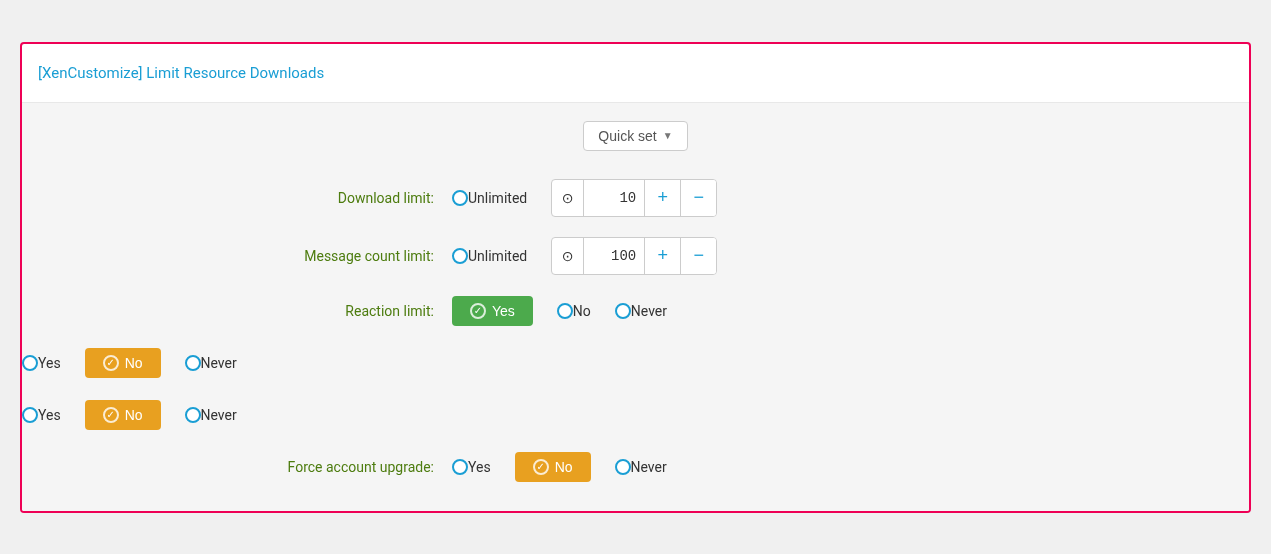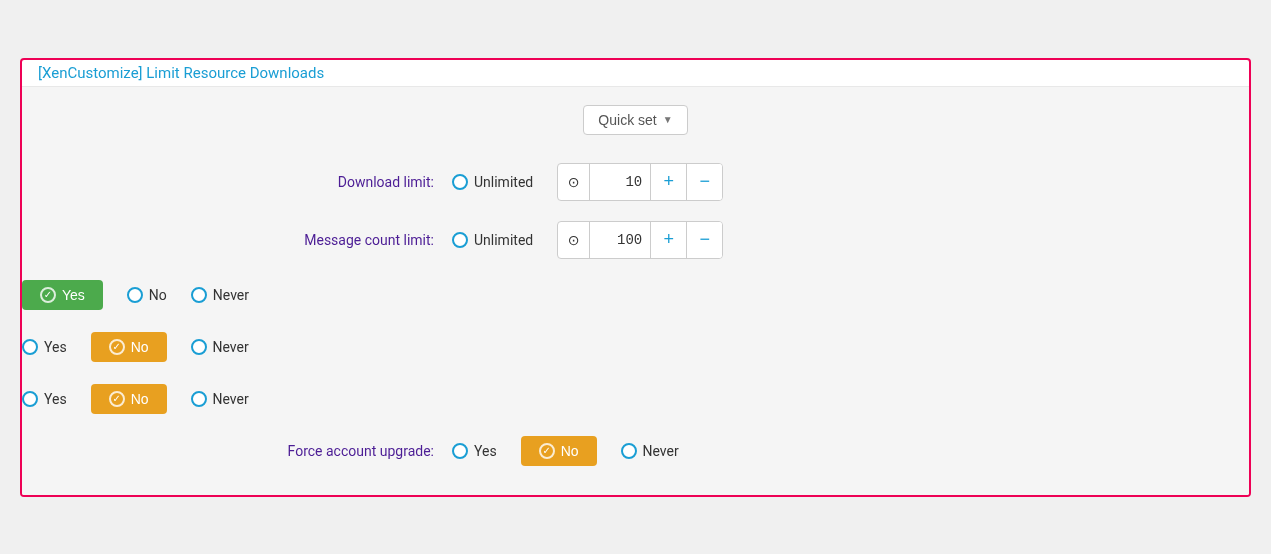--- a/index.html
+++ b/index.html
@@ -13,21 +13,21 @@
       padding: 20px;
     }
     .outer-container {
       width: 1231px;
       border: 2px solid #e05;
       border-radius: 4px;
       background: #fff;
       overflow: hidden;
     }
     .section-title {
-      padding: 4px 16px;
+      padding: 20px 16px;
       font-size: 15px;
       color: #1a9ed4;
       font-weight: 400;
       cursor: pointer;
       border-radius: 11px;
     }
     .section-body {
       background: #f5f5f5;
       border-top: 1px solid #e8e8e8;
       padding: 18px 0 18px 0;
@@ -57,35 +57,34 @@
       display: flex;
       align-items: center;
       padding: 10px 0;
       min-height: 52px;
     }
     .form-label {
       width: 430px;
       text-align: right;
       padding-right: 18px;
       font-size: 14px;
-      color: #4c1d95;
+      color: #4d7c0f;
       font-weight: 400;
       flex-shrink: 0;
     }
     .form-controls {
       display: flex;
       align-items: center;
       gap: 24px;
       flex: 1;
     }
     
     .radio-option {
       display: flex;
       align-items: center;
-      gap: 6px;
       cursor: pointer;
     }
     .radio-circle {
       width: 16px;
       height: 16px;
       border-radius: 50%;
       border: 2px solid #1a9ed4;
       background: #fff;
       display: flex;
       align-items: center;
@@ -221,20 +220,21 @@
         <div class="number-group">
           <div class="check-icon">⊙</div>
           <input class="number-input" type="text" value="100" style="">
           <button class="stepper-btn">+</button>
           <button class="stepper-btn">−</button>
         </div>
       </div>
     </div>
 
     <div class="form-row">
+      <div class="form-label">Reaction limit:</div>
       <div class="form-controls">
         <button class="toggle-btn selected-green">
           <span class="check-circle">✓</span>
           <span>Yes</span>
         </button>
         <label class="radio-option">
           <div class="radio-circle empty"></div>
           <span class="radio-option-label">No</span>
         </label>
         <label class="radio-option">

